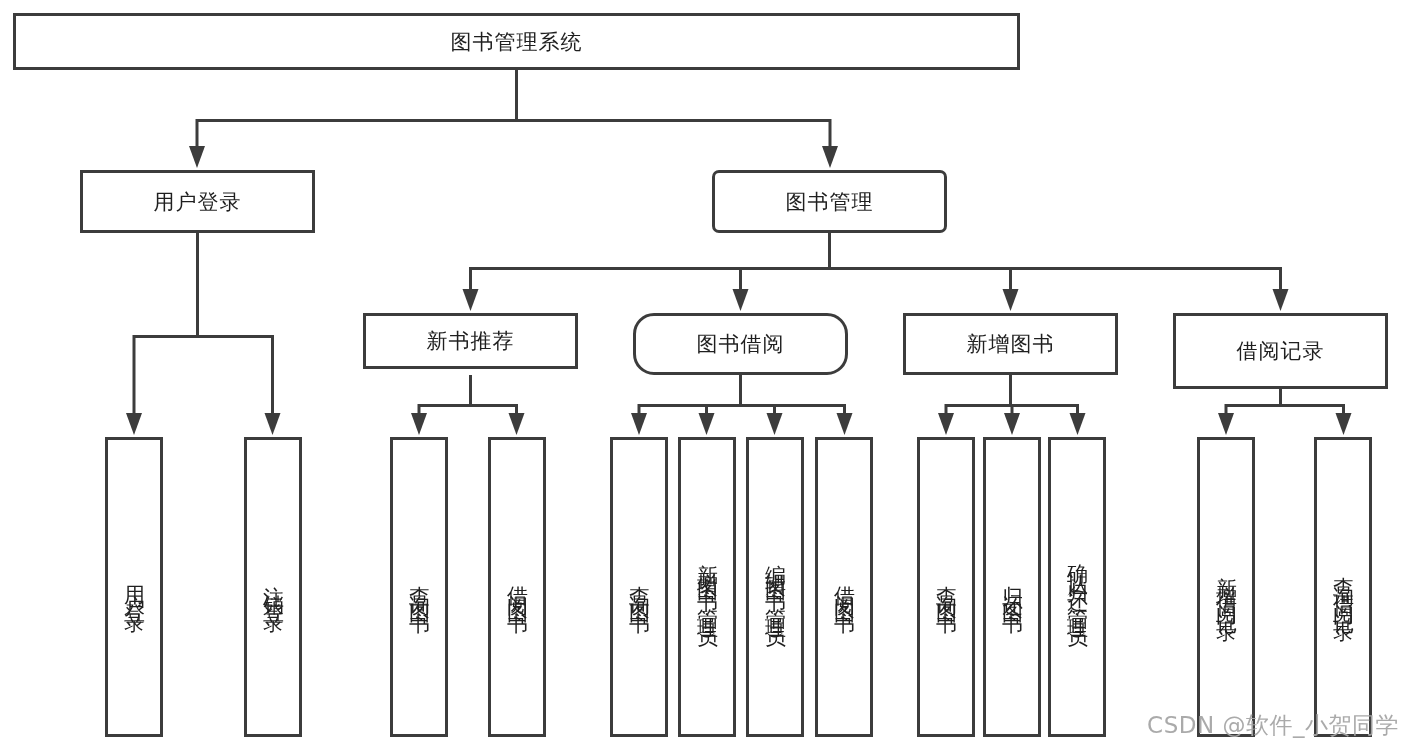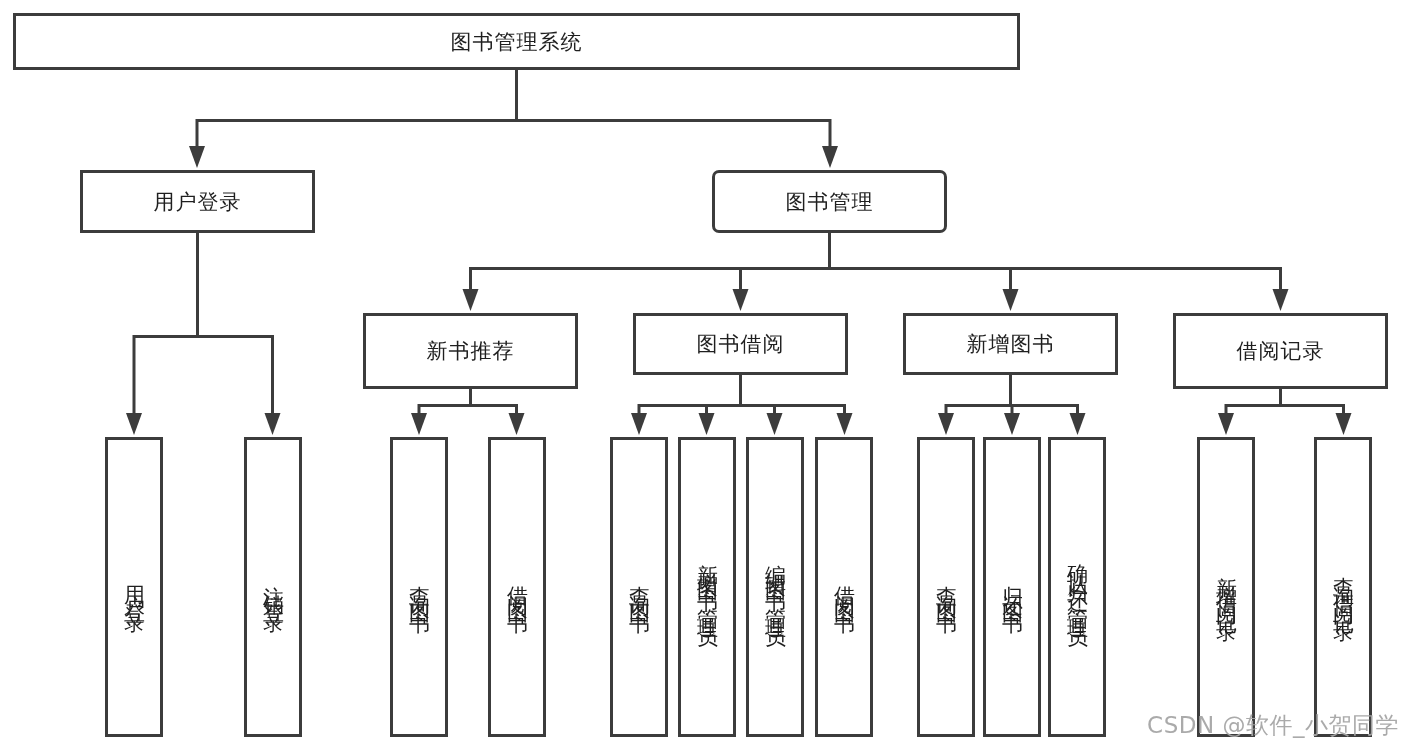--- a/index.html
+++ b/index.html
@@ -25,22 +25,22 @@
     writing-mode:vertical-rl;
     text-orientation:mixed;
     font-size:21px;
     letter-spacing:9px;
     line-height:1;
     top:437px;height:300px;width:58px;
   }
   .n-root{left:13px;top:13px;width:1007px;height:57px;}
   .n-user{left:80px;top:170px;width:235px;height:63px;}
   .n-mgmt{left:712px;top:170px;width:235px;height:63px;border-radius:7px;}
-  .n-rec{left:363px;top:313px;width:215px;height:76px;}
-  .n-bor{left:633px;top:313px;width:215px;height:62px;}
+  .n-rec{left:363px;top:313px;width:215px;height:56px;}
+  .n-bor{left:633px;top:313px;width:215px;height:62px;border-radius:21px;}
   .n-cur{left:903px;top:313px;width:215px;height:62px;}
   .n-his{left:1173px;top:313px;width:215px;height:76px;}
   .lf-1{left:105px;}  .lf-2{left:244px;}
   .lf-3{left:390px;}  .lf-4{left:488px;}
   .lf-5{left:610px;}  .lf-6{left:678px;}
   .lf-7{left:746px;}  .lf-8{left:815px;}
   .lf-9{left:917px;}  .lf-10{left:983px;} .lf-11{left:1048px;}
   .lf-12{left:1197px;}.lf-13{left:1314px;}
   .watermark{
     position:absolute;

